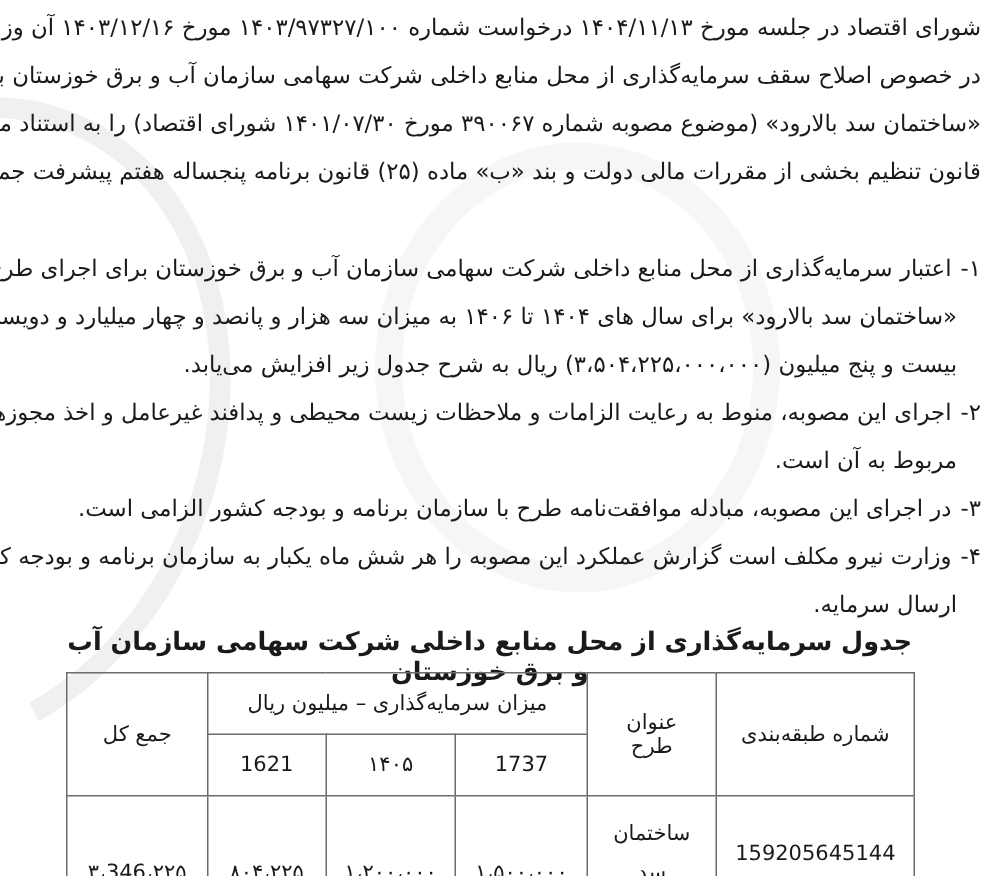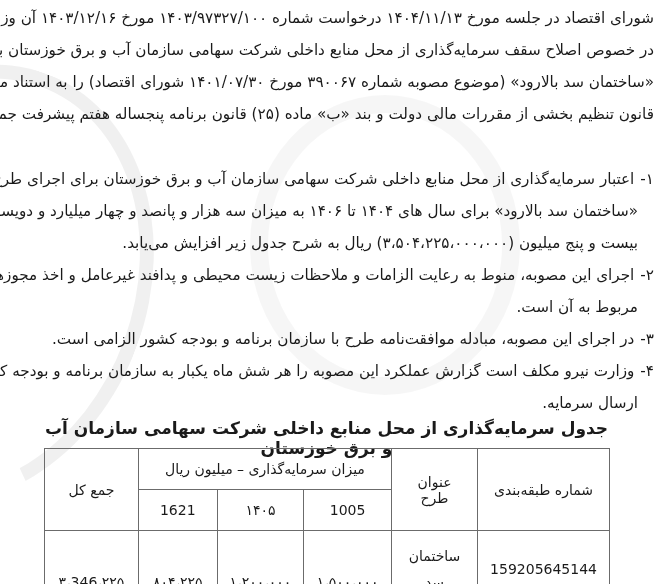--- a/index.html
+++ b/index.html
@@ -88,21 +88,21 @@
       <col style="width:98px">
     </colgroup>
     <tbody>
         <tr style="height:35px;">
       <th rowspan="2">شماره طبقه‌بندی</th>
       <th rowspan="2">عنوان طرح</th>
       <th colspan="3">میزان سرمایه‌گذاری – میلیون ریال</th>
       <th rowspan="2">جمع کل</th>
     </tr>
     <tr style="height:28px;">
-      <th>1005</th>
+      <th>1737</th>
       <th>۱۴۰۵</th>
       <th>1621</th>
     </tr>
     <tr>
       <td class="cell-two-line">
         <span>159205645144</span>
         <span>۱۳۰۷۰۰۳۰۳۶</span>
       </td>
       <td class="cell-two-line">
         <span>ساختمان سد</span>

